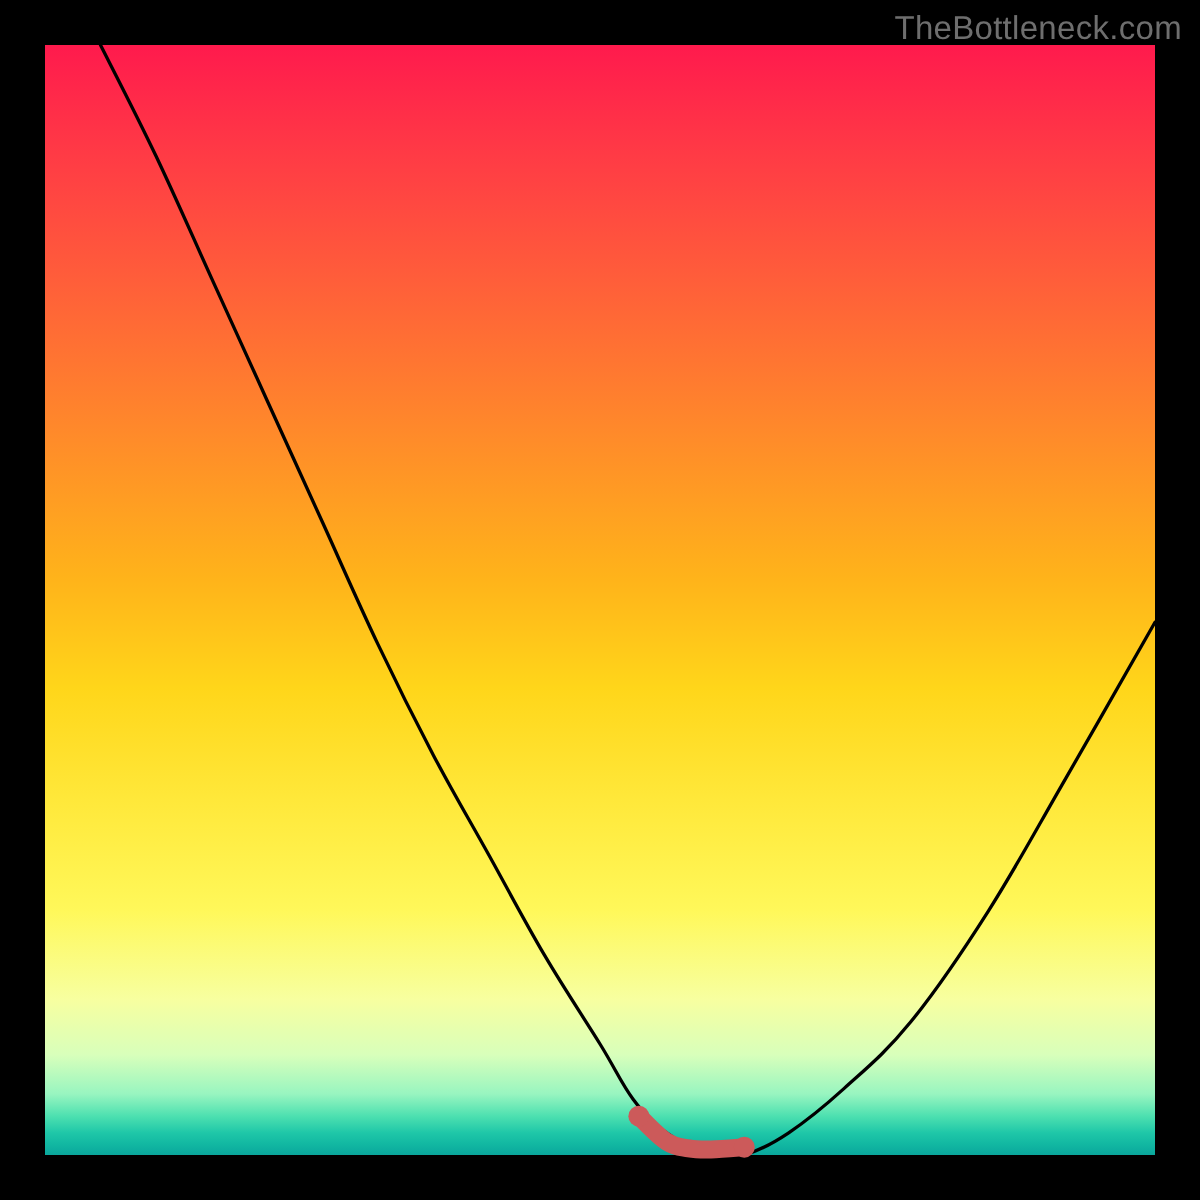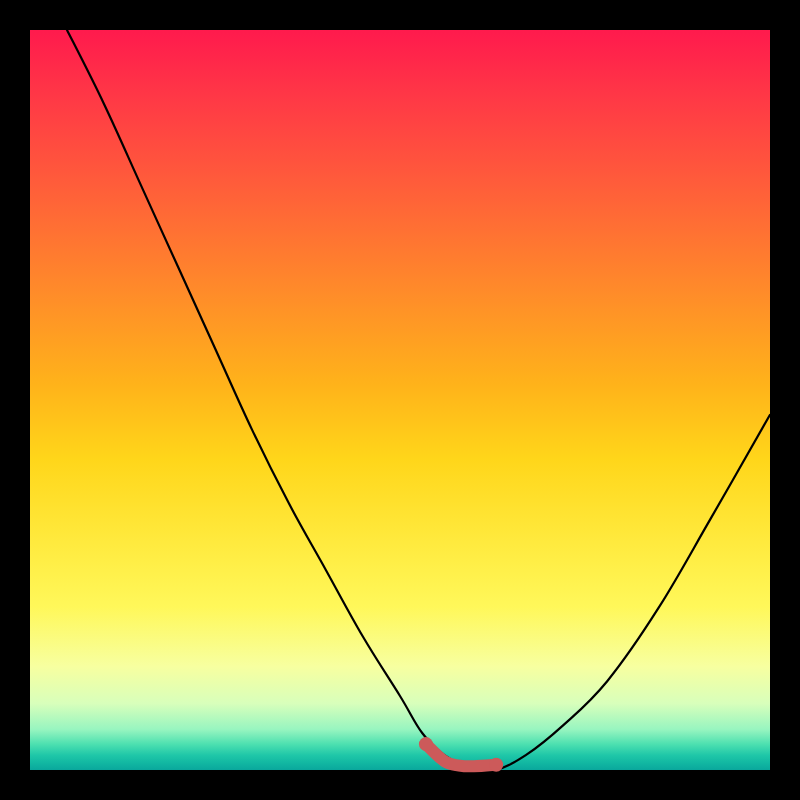--- a/index.html
+++ b/index.html
@@ -77,20 +77,21 @@
     stroke-linejoin: round;
   }
   .red-dot {
     fill: #cc5a5a;
   }
 </style>
 </head>
 <body>
 
 <div class="frame">
+  <div class="watermark">TheBottleneck.com</div>
   <div class="plot-area">
     <svg class="curve" viewBox="0 0 740 740">
       <path id="curvePath" class="black-curve" d="M 37.0 0.0 C 43.7 13.3, 60.7 46.0, 74.0 74.0 C 87.3 102.0, 97.7 126.1, 111.0 155.4 C 124.3 184.7, 134.7 207.5, 148.0 236.8 C 161.3 266.1, 171.7 288.9, 185.0 318.2 C 198.3 347.5, 208.7 371.6, 222.0 399.6 C 235.3 427.6, 245.7 448.3, 259.0 473.6 C 272.3 498.9, 282.7 516.2, 296.0 540.2 C 309.3 564.2, 319.7 584.2, 333.0 606.8 C 346.3 629.4, 359.3 648.7, 370.0 666.0 C 380.7 683.3, 384.2 692.3, 392.2 703.0 C 400.2 713.7, 405.1 718.5, 414.4 725.2 C 423.7 731.9, 434.7 737.3, 444.0 740.0 C 453.3 742.7, 456.9 742.7, 466.2 740.0 C 475.5 737.3, 483.8 733.2, 495.8 725.2 C 507.8 717.2, 518.1 708.9, 532.8 695.6 C 547.5 682.3, 559.9 672.5, 577.2 651.2 C 594.5 629.9, 610.4 606.5, 629.0 577.2 C 647.6 547.9, 660.8 523.0, 680.8 488.4 C 700.8 453.8, 729.3 403.4, 740.0 384.8"></path>
       <path id="highlightPath" class="red-bar" d="M 395.9 714.1 C 399.2 717.2, 408.4 727.3, 414.4 731.1 C 420.4 735.0, 423.9 734.6, 429.2 735.6 C 434.5 736.5, 437.3 736.4, 444.0 736.3 C 450.7 736.2, 462.2 735.1, 466.2 734.8"></path>
       <circle id="highlightStartDot" class="red-dot" r="7" cx="395.9" cy="714.1"></circle>
       <circle id="highlightEndDot" class="red-dot" r="7" cx="466.2" cy="734.8"></circle>
     </svg>
   </div>
 </div>
 

